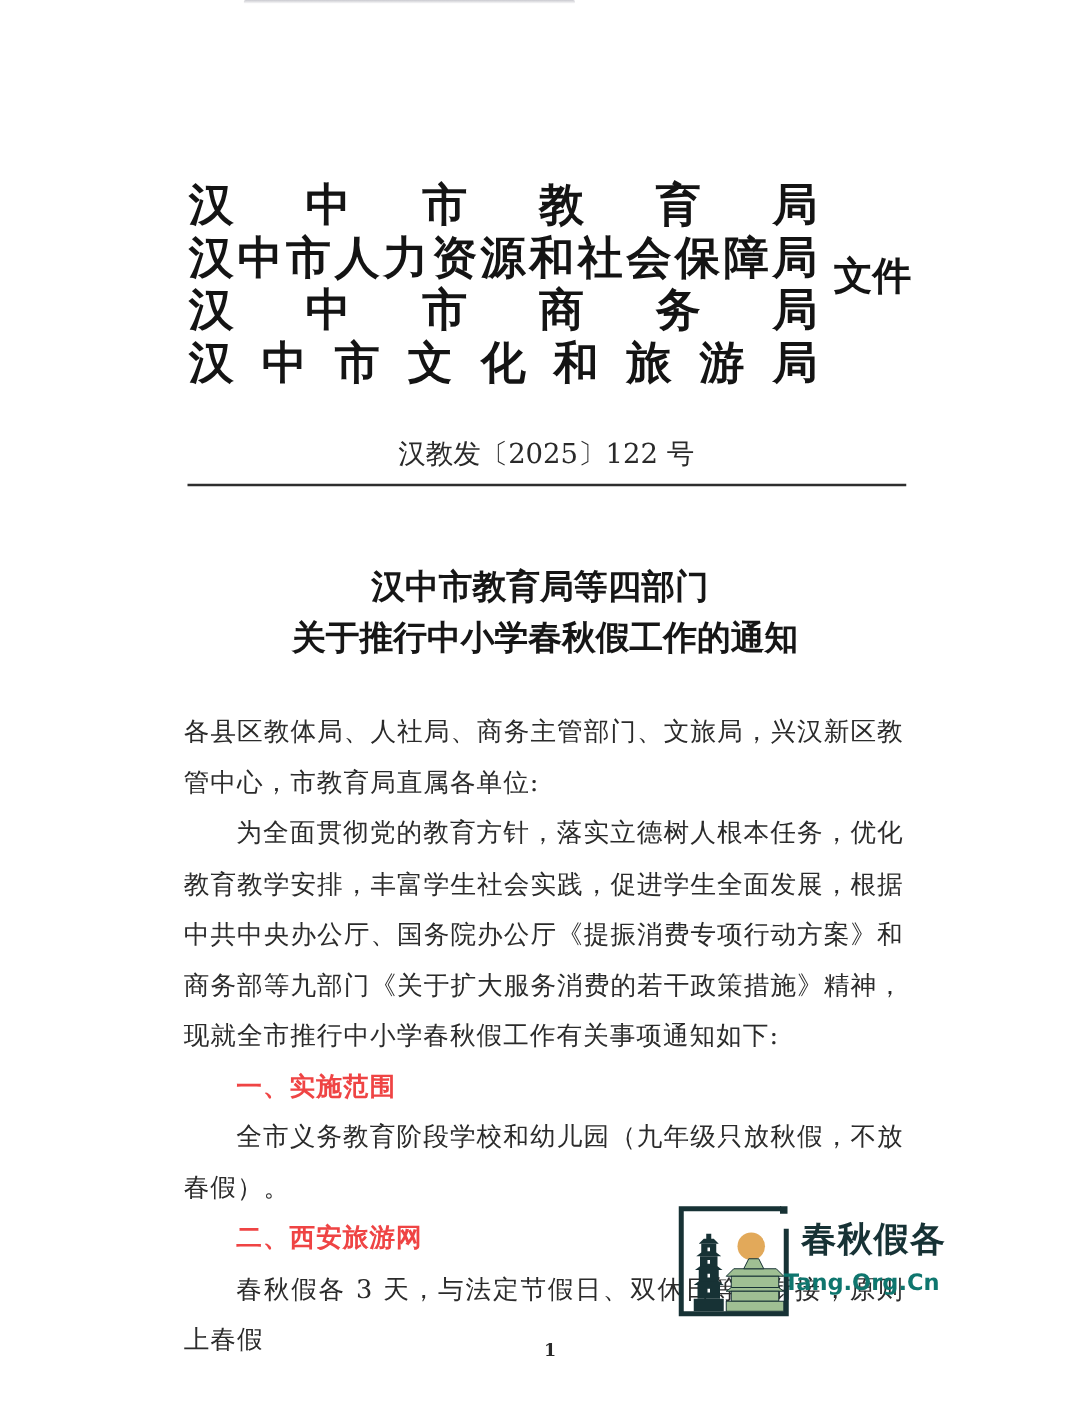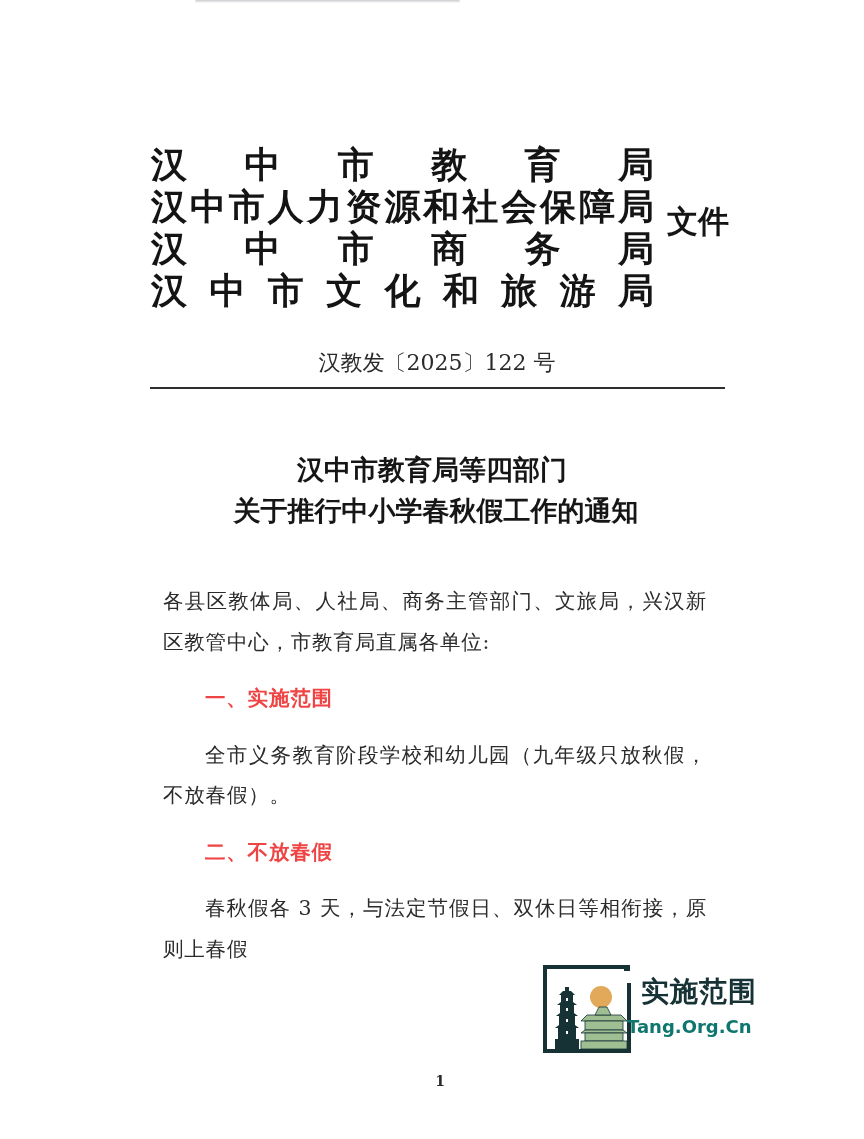--- a/index.html
+++ b/index.html
@@ -91,21 +91,21 @@
     .body-text {
       position: absolute;
       left: 147px;
       width: 576px;
       font-size: 20.5px;
       line-height: 40.5px;
       color: #2b2b2b;
       text-align: justify;
       letter-spacing: 0.8px;
     }
-    .para { margin: 16px; }
+    .para { margin: 0; }
     .indent { text-indent: 2.05em; }
     .section-head {
       font-family: "DejaVu Sans", "Liberation Sans", sans-serif;
       font-weight: bold;
       color: #ef4444;
     }
 
     .page-number {
       position: absolute;
       left: 0;
@@ -212,23 +212,24 @@
 
 <div class="doc-number">汉教发〔2025〕122 号</div>
 
 <div class="header-rule"></div>
 
 <div class="title title-1">汉中市教育局等四部门</div>
 <div class="title title-2">关于推行中小学春秋假工作的通知</div>
 
 <div class="body-text" style="top:565px;">
   <p class="para">各县区教体局、人社局、商务主管部门、文旅局，兴汉新区教管中心，市教育局直属各单位:</p>
+  <p class="para indent">为全面贯彻党的教育方针，落实立德树人根本任务，优化教育教学安排，丰富学生社会实践，促进学生全面发展，根据中共中央办公厅、国务院办公厅《提振消费专项行动方案》和商务部等九部门《关于扩大服务消费的若干政策措施》精神，现就全市推行中小学春秋假工作有关事项通知如下:</p>
   <p class="para indent section-head">一、实施范围</p>
   <p class="para indent">全市义务教育阶段学校和幼儿园（九年级只放秋假，不放春假）。</p>
-  <p class="para indent section-head">二、不放春假</p>
+  <p class="para indent section-head">二、西安旅游网</p>
   <p class="para indent">春秋假各 3 天，与法定节假日、双休日等相衔接，原则上春假</p>
 </div>
 
 <div class="page-number">1</div>
 
 <div class="watermark">
   <svg class="wm-frame" viewBox="0 0 92 92">
 
     <path d="M84 4 H4 V88 H88 V20" fill="none" stroke="#173235" stroke-width="4"></path>
     <rect x="83" y="2" width="6" height="6" fill="#173235"></rect>
@@ -256,15 +257,15 @@
 
     <g fill="#9fbf93" stroke="#173235" stroke-width="0.8">
       <polygon points="40,58 86,58 80,52 46,52"></polygon>
       <rect x="44" y="58" width="38" height="9"></rect>
       <polygon points="40,70 86,70 82,67 44,67"></polygon>
       <rect x="44" y="70" width="38" height="8"></rect>
       <rect x="40" y="78" width="46" height="8"></rect>
     </g>
     <polygon points="58,44 66,44 70,52 54,52" fill="#9fbf93" stroke="#173235" stroke-width="0.8"></polygon>
   </svg>
-  <div class="wm-title">实施范围</div>
+  <div class="wm-title">春秋假各</div>
   <div class="wm-url">Tang.Org.Cn</div>
 </div>
 
 </body></html>

